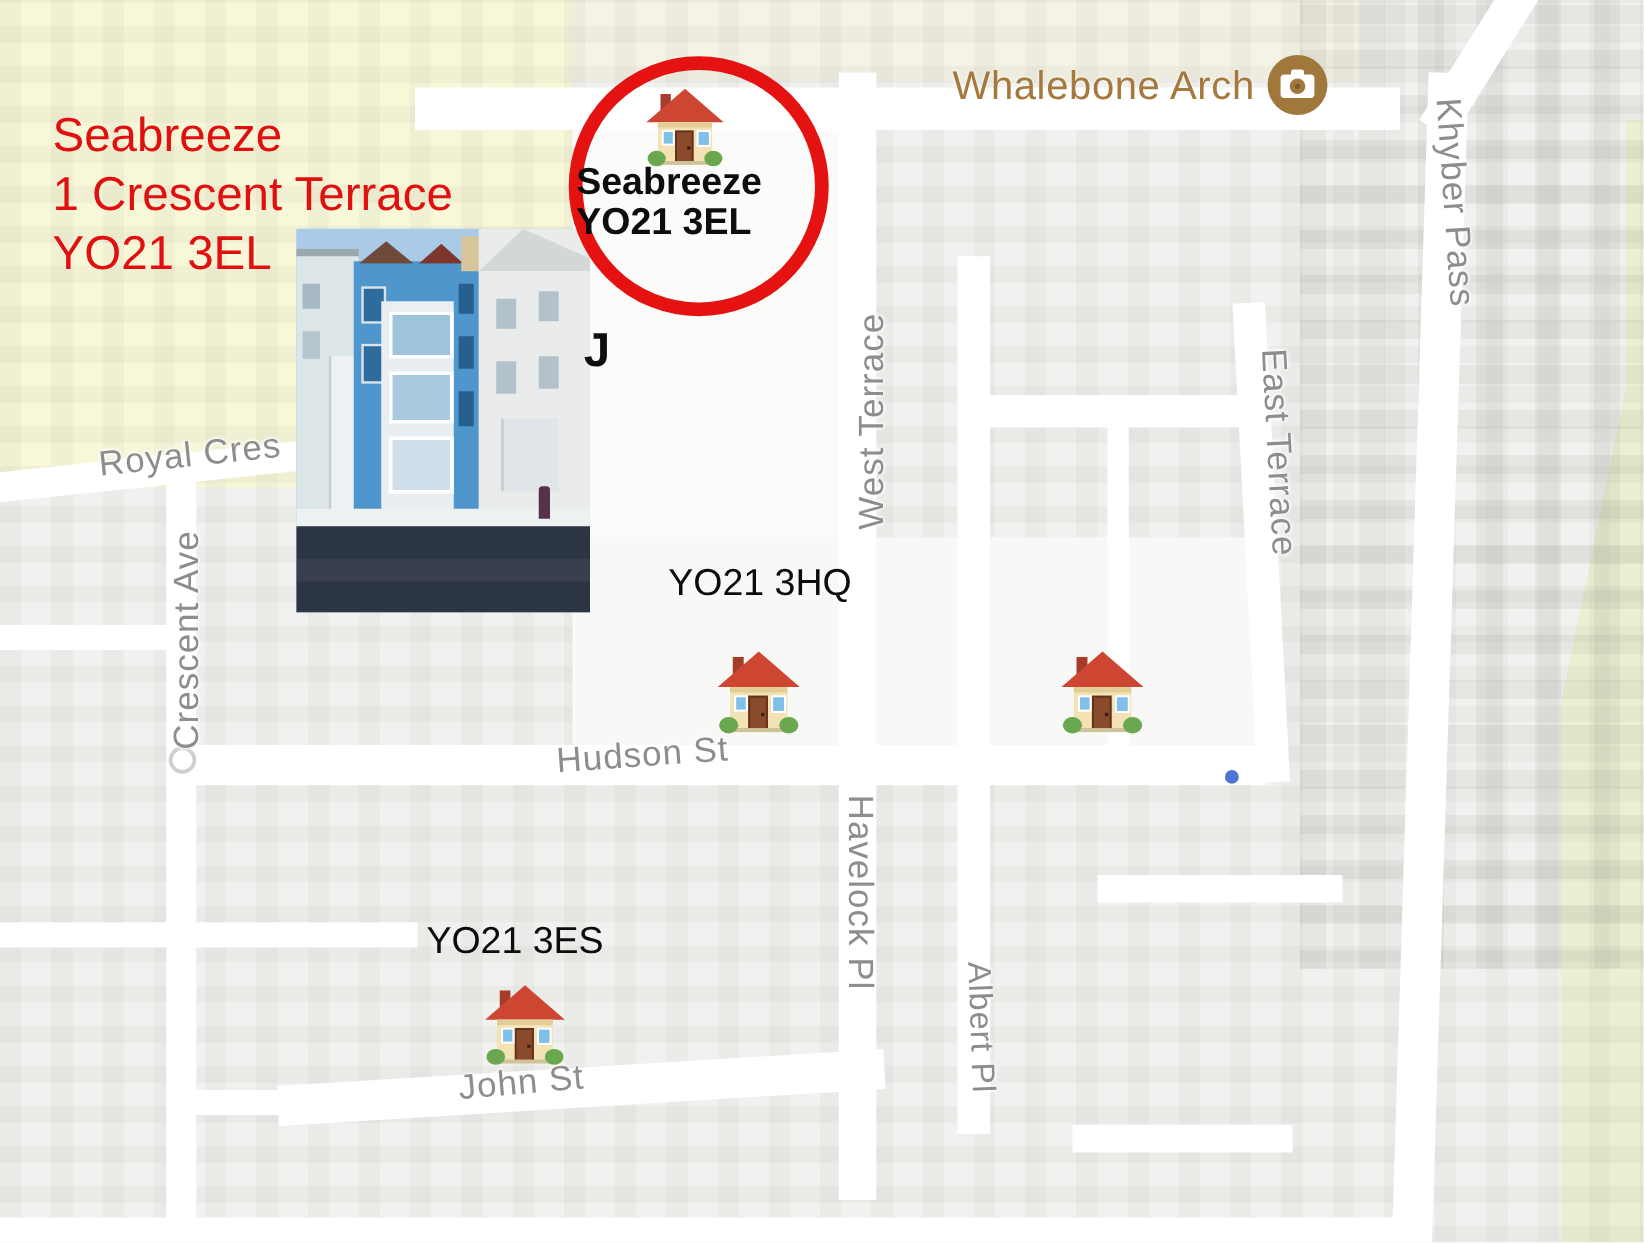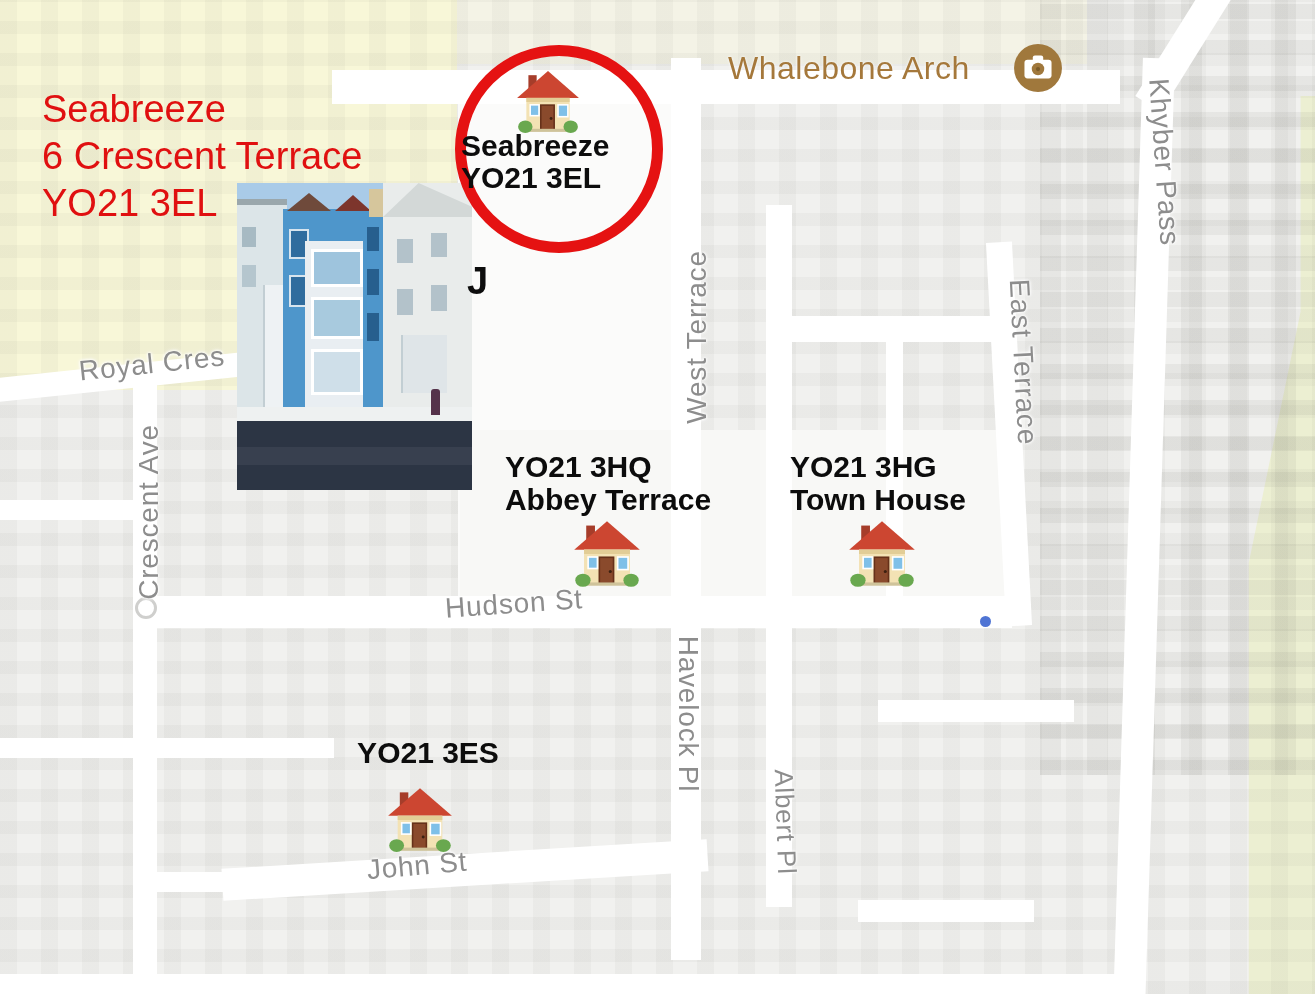--- a/index.html
+++ b/index.html
@@ -21,37 +21,37 @@
     background-image:
       repeating-linear-gradient(0deg, rgba(100,100,92,.08) 0 15px, transparent 15px 36px),
       repeating-linear-gradient(90deg, rgba(100,100,92,.08) 0 21px, transparent 21px 47px);
   }
   .slabel{
     position:absolute;color:#8d8d8d;font-size:28px;letter-spacing:.8px;
     white-space:nowrap;transform-origin:center;
     text-shadow:0 0 3px #fff,0 0 3px #fff,0 0 5px #fff;
   }
   .plabel{
-    position:absolute;color:#0c0c0c;font-weight:bold;font-size:30px;line-height:33px;
-    text-align:left;transform:translateX(-50%);white-space:nowrap;
+    position:absolute;color:#0c0c0c;font-weight:normal;font-size:30px;line-height:33px;
+    text-align:center;transform:translateX(-50%);white-space:nowrap;
   }
   .circle-label{
     position:absolute;left:461px;top:130px;color:#0d0d0d;font-weight:bold;
     font-size:30px;line-height:32px;white-space:nowrap;
   }
   .red-heading{
     position:absolute;left:34px;top:24px;color:#e01010;font-weight:bold;
     font-size:42px;letter-spacing:.5px;white-space:nowrap;
   }
   .red-address{
     position:absolute;left:42px;top:86px;color:#e01010;
     font-size:38px;line-height:47px;white-space:nowrap;
   }
   .poi-label{
-    position:absolute;left:728px;top:50px;color:#a5783b;font-size:32px;
+    position:absolute;left:762px;top:50px;color:#a5783b;font-size:32px;
     letter-spacing:.5px;white-space:nowrap;text-shadow:0 0 3px #fff;
   }
   .target-circle{
     position:absolute;left:455px;top:45px;width:208px;height:208px;
     border:11px solid #e51212;border-radius:50%;box-sizing:border-box;
   }
   .j-frag{
     position:absolute;left:467px;top:260px;color:#0d0d0d;font-weight:bold;font-size:38px;
   }
   .house{position:absolute;}
@@ -204,29 +204,24 @@
       <use href="#house"></use>
     </svg>
 
   <div class="circle-label">
     <div>Seabreeze</div>
     <div>YO21 3EL</div>
   </div>
 
   <div class="plabel" style="left:608px;top:450px;">
     <div>YO21 3HQ</div>
-    <div>Abbey Terrace</div>
-  </div>
-  <div class="plabel" style="left:878px;top:450px;">
-    <div>YO21 3HG</div>
-    <div>Town House</div>
-  </div>
-  <div class="plabel" style="left:428px;top:736px;">
+  </div>
+  <div class="plabel" style="left:412px;top:736px;">
     <div>YO21 3ES</div>
   </div>
 
   <div class="red-address">
     <div>Seabreeze</div>
-    <div>6 Crescent Terrace</div>
+    <div>1 Crescent Terrace</div>
     <div>YO21 3EL</div>
   </div>
 
 </div>
 
 </body></html>

